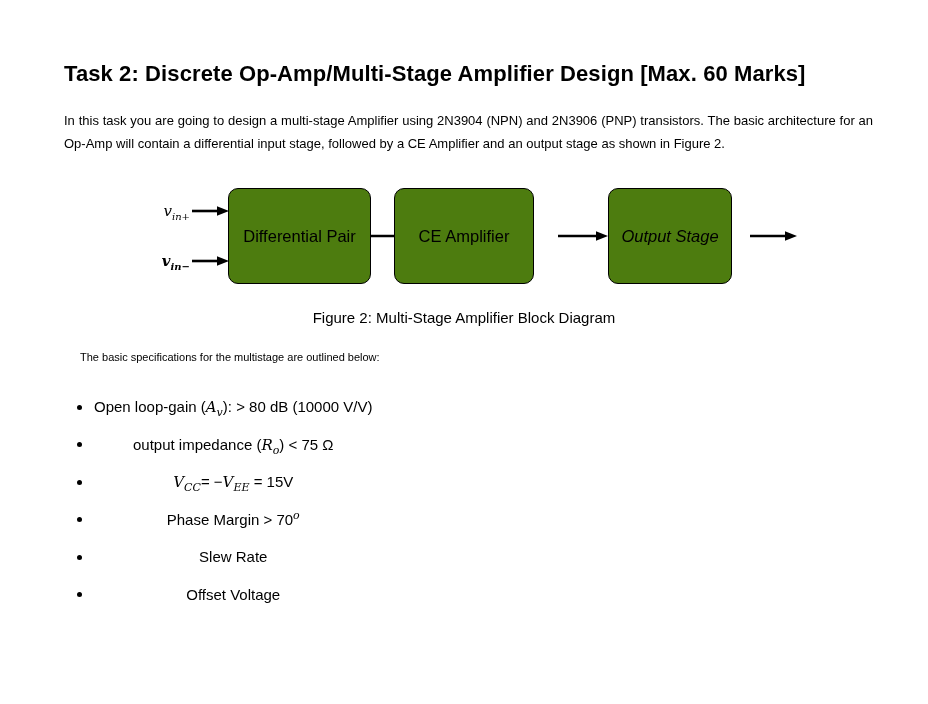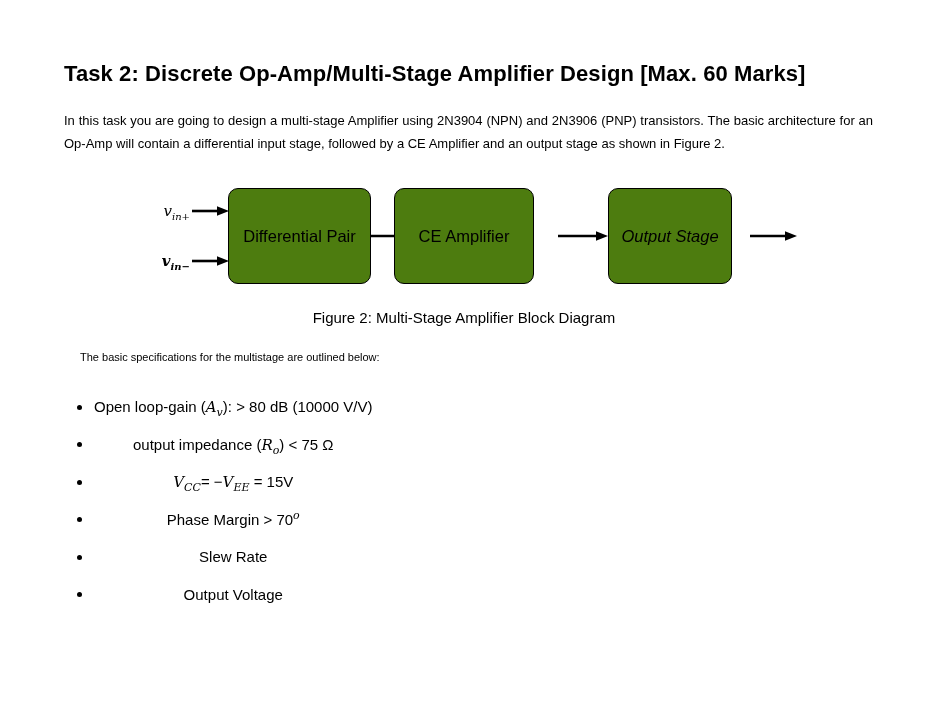--- a/index.html
+++ b/index.html
@@ -180,16 +180,16 @@
   <div class="figure-caption">Figure 2: Multi-Stage Amplifier Block Diagram</div>
 
   <div class="specs-intro">The basic specifications for the multistage are outlined below:</div>
 
   <ul class="specs-list">
       <li><span class="seg-t">Open loop-gain (</span><span class="seg-mi">A</span><sub class="seg-sub">v</sub><span class="seg-t">): &gt; 80 dB (10000 V/V)</span></li>
       <li><span class="seg-t">output impedance (</span><span class="seg-mi">R</span><sub class="seg-sub">o</sub><span class="seg-t">) &lt; 75 Ω</span></li>
       <li><span class="seg-mi">V</span><sub class="seg-sub">CC</sub><span class="seg-t">= −</span><span class="seg-mi">V</span><sub class="seg-sub">EE</sub><span class="seg-t"> = 15V</span></li>
       <li><span class="seg-t">Phase Margin &gt; 70</span><sup class="seg-sup">o</sup></li>
       <li><span class="seg-t">Slew Rate</span></li>
-      <li><span class="seg-t">Output Voltage</span></li>
+      <li><span class="seg-t">Offset Voltage</span></li>
     </ul>
 
 </div>
 
 </body></html>

